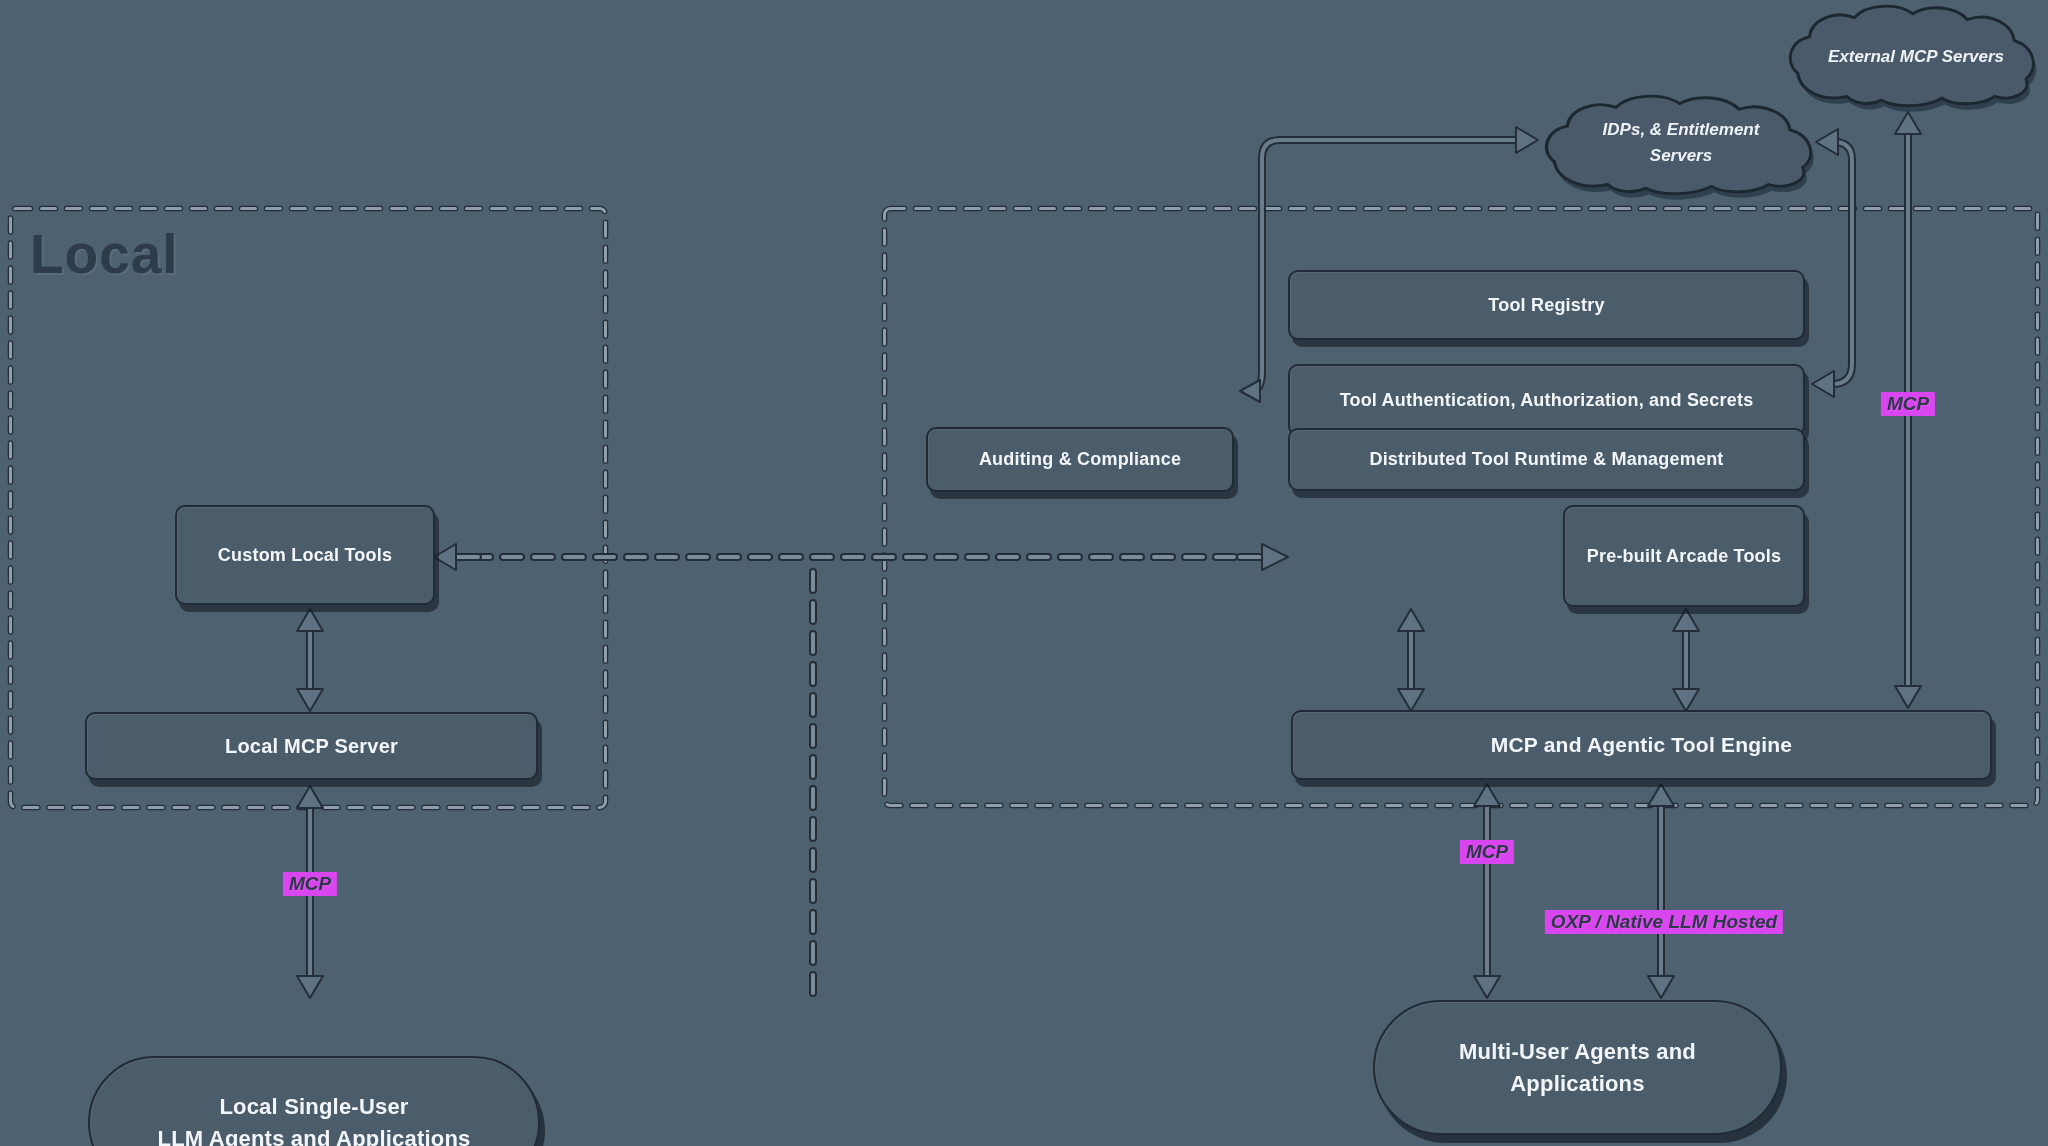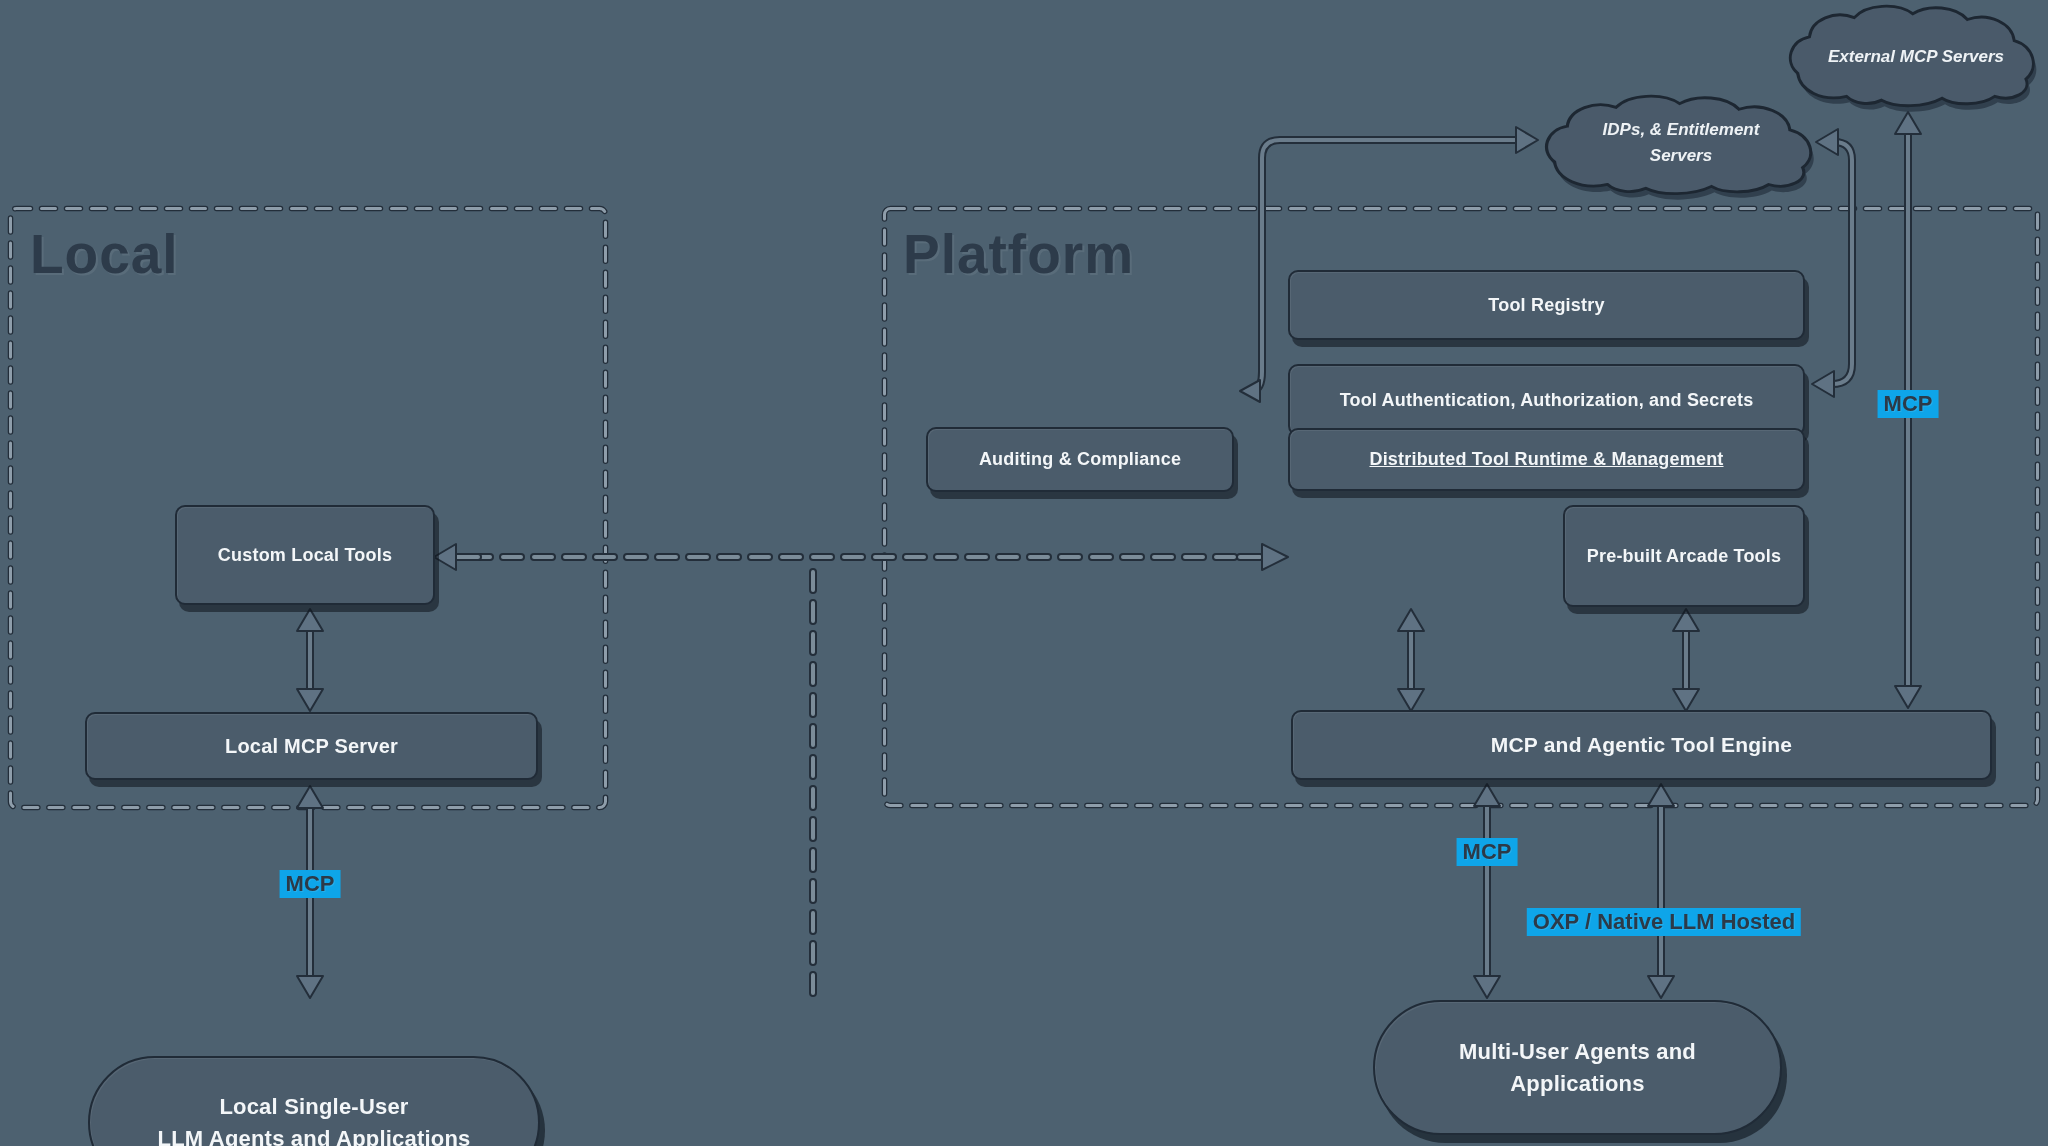--- a/index.html
+++ b/index.html
@@ -34,22 +34,22 @@
         box-shadow:4px 7px 0 rgba(14,20,28,.55), inset 1px 1px 0 rgba(255,255,255,.07);}
   .pill{border-radius:72px;box-shadow:5px 8px 0 rgba(14,20,28,.6), inset 1px 1px 0 rgba(255,255,255,.07);}
   .fs18{font-size:18px;font-weight:600;}
   .fs20{font-size:20px;font-weight:600;}
   .fs21{font-size:21px;font-weight:700;}
   .fs22{font-size:22px;font-weight:700;}
 
   .title{position:absolute;color:#2d3b4a;font-weight:800;font-size:55px;letter-spacing:1px;
          text-shadow:2px 2px 0 rgba(255,255,255,.07);}
 
-  .elabel{position:absolute;transform:translate(-50%,-50%);color:#2c3a48;
-          font-weight:700;font-size:22px;background:#0ea5e9;padding:1px 6px;white-space:nowrap;
+  .elabel{position:absolute;transform:translate(-50%,-50%);color:#2c3a48;font-style:italic;
+          font-weight:700;font-size:19px;background:#d946ef;padding:1px 6px;white-space:nowrap;
           text-shadow:1px 1px 0 rgba(255,255,255,.10);}
 
   .cloudlabel{position:absolute;transform:translate(-50%,-50%);color:#eef2f5;font-style:italic;
               font-weight:600;font-size:17px;text-align:center;line-height:1.5;white-space:nowrap;}
 </style>
 </head>
 <body>
 
 <div class="stage">
 
@@ -144,21 +144,20 @@
       <path class="ds-u" d="M456,557 L478,557"></path>
         <path class="ds-o" d="M456,557 L478,557"></path>
       <path class="ds-u" d="M1240,557 L1260,557"></path>
         <path class="ds-o" d="M1240,557 L1260,557"></path>
       <polygon class="a-h" points="434,557 456,544 456,570"></polygon>
       <polygon class="a-h" points="1288,557 1262,544 1262,570"></polygon>
     </g>
   </svg>
 
   <div class="title" style="left:30px;top:222px;">Local</div>
-  <div class="title" style="left:903px;top:222px;">Platform</div>
 
   <div class="cloudlabel" style="left:1916px;top:57px;">External MCP Servers</div>
   <div class="cloudlabel" style="left:1681px;top:142px;">
     <div>IDPs, &amp; Entitlement</div>
     <div>Servers</div>
   </div>
 
   <div class="node fs18" style="left:175px;top:505px;width:260px;height:100px;">
     <span>Custom Local Tools</span>
   </div>
@@ -172,21 +171,21 @@
 
   <div class="node fs18" style="left:926px;top:427px;width:308px;height:65px;">
     <span>Auditing &amp; Compliance</span>
   </div>
   <div class="node fs18" style="left:1288px;top:270px;width:517px;height:70px;">
     <span>Tool Registry</span>
   </div>
   <div class="node fs18" style="left:1288px;top:364px;width:517px;height:72px;">
     <span>Tool Authentication, Authorization, and Secrets</span>
   </div>
-  <div class="node fs18" style="left:1288px;top:428px;width:517px;height:63px;text-decoration:underline;">
+  <div class="node fs18" style="left:1288px;top:428px;width:517px;height:63px;">
     <span>Distributed Tool Runtime &amp; Management</span>
   </div>
   <div class="node fs18" style="left:1563px;top:505px;width:242px;height:102px;">
     <span>Pre-built Arcade Tools</span>
   </div>
   <div class="node fs21" style="left:1291px;top:710px;width:701px;height:70px;">
     <span>MCP and Agentic Tool Engine</span>
   </div>
   <div class="node pill fs22" style="left:1373px;top:1000px;width:409px;height:135px;">
     <span>Multi-User Agents and</span>

